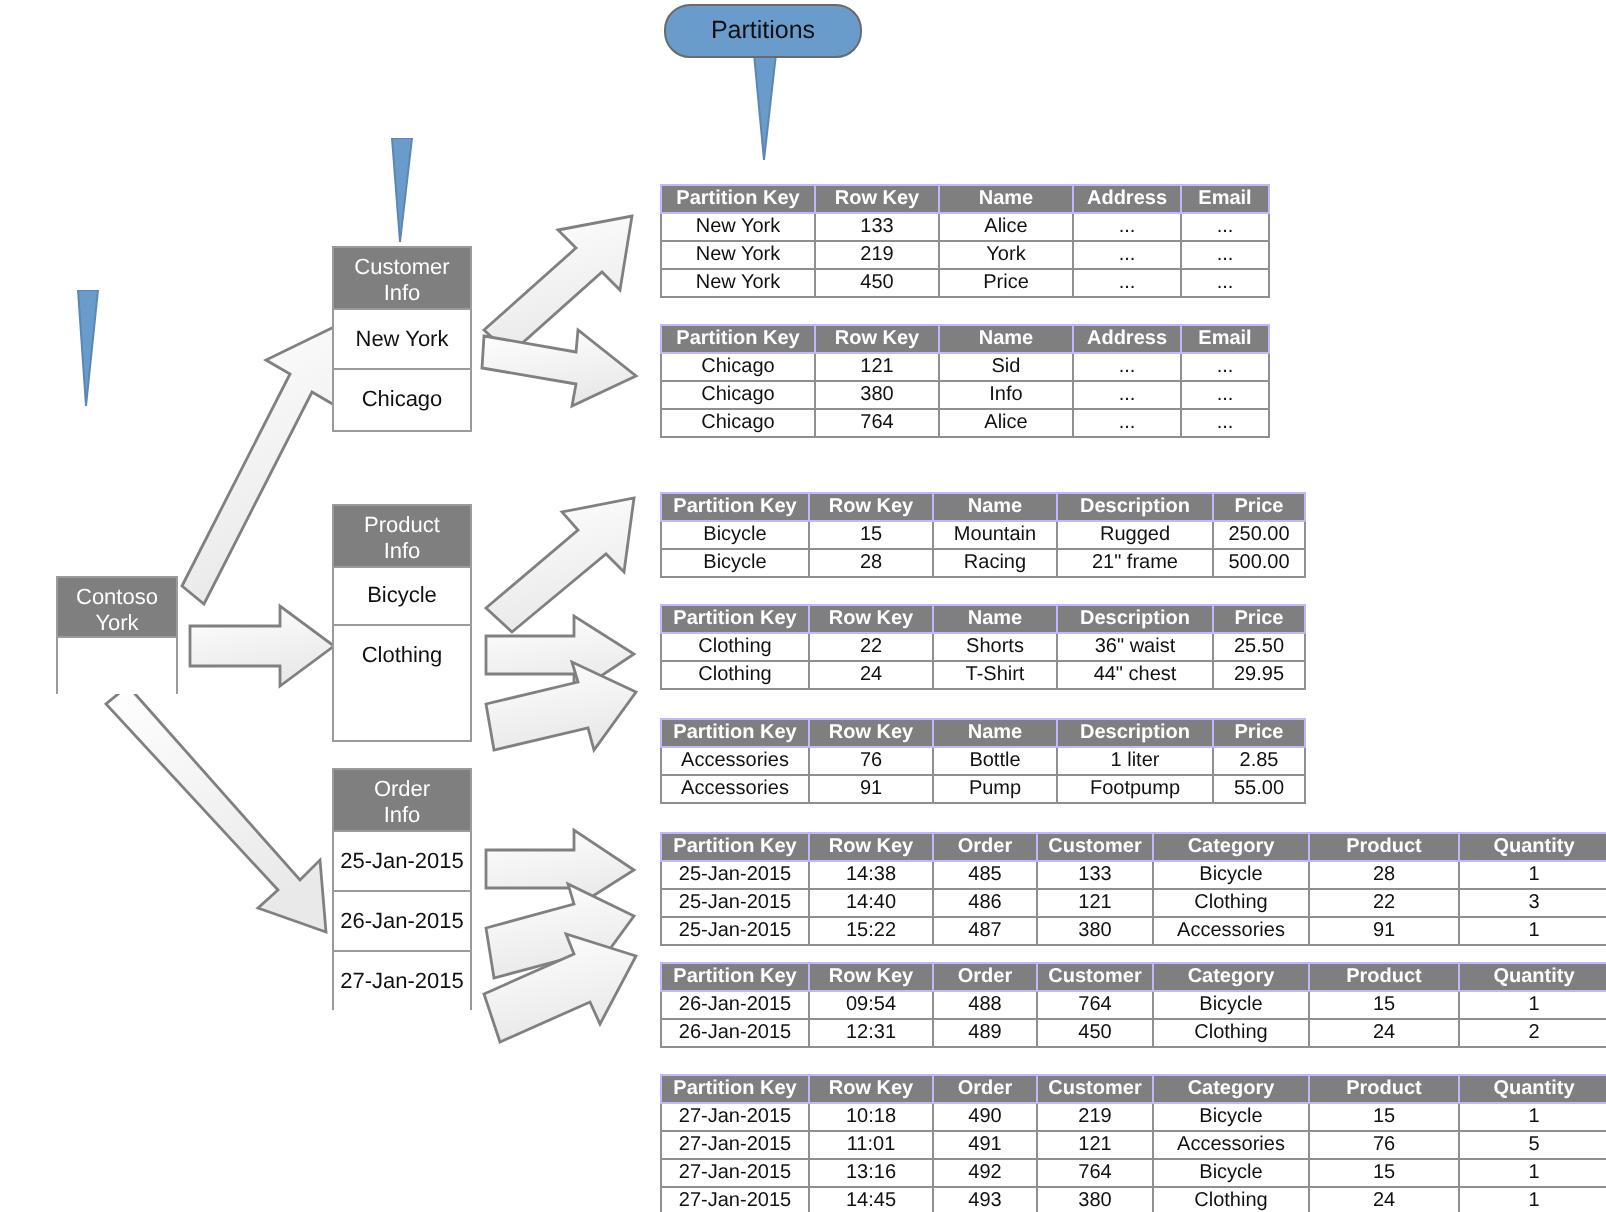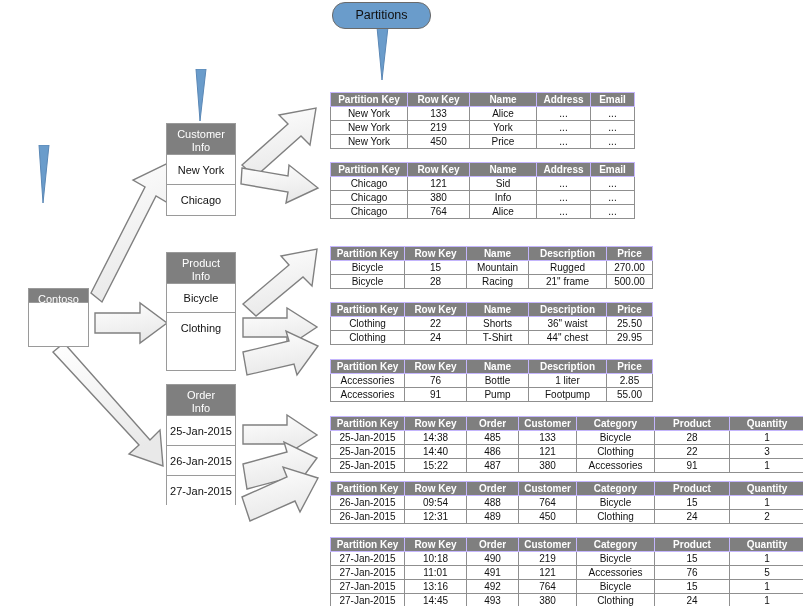--- a/index.html
+++ b/index.html
@@ -105,21 +105,21 @@
   </svg>
 
   <svg class="callout-tail" style="left:373px;top:27px;width:18px;height:55px;">
     <polygon points="4,0 15,0 9,53" fill="#6A9CCB" stroke="#5A87B5" stroke-width="1"></polygon>
   </svg>
   <div class="callout" style="left:332px;top:2px;width:99px;height:27px;border-radius:13px;">
     <span>Partitions</span>
   </div>
 
   <div class="entity" style="left:28px;top:288px;width:61px;height:59px;">
-    <div class="ehead" style="height:14px;">
+    <div class="ehead" style="height:30px;">
       <span>Contoso</span><br>
       <span>York</span>
     </div>
     <div class="erow" style="height:28px;"></div>
   </div>
 
   <div class="entity" style="left:166px;top:123px;width:70px;height:93px;">
     <div class="ehead" style="height:31px;">
       <span>Customer</span><br>
       <span>Info</span>
@@ -247,21 +247,21 @@
           <th>Description</th>
           <th>Price</th>
         </tr>
       </thead>
       <tbody>
         <tr>
           <td>Bicycle</td>
           <td>15</td>
           <td>Mountain</td>
           <td>Rugged</td>
-          <td>270.00</td>
+          <td>250.00</td>
         </tr>
         <tr>
           <td>Bicycle</td>
           <td>28</td>
           <td>Racing</td>
           <td>21" frame</td>
           <td>500.00</td>
         </tr>
       </tbody>
     </table>

